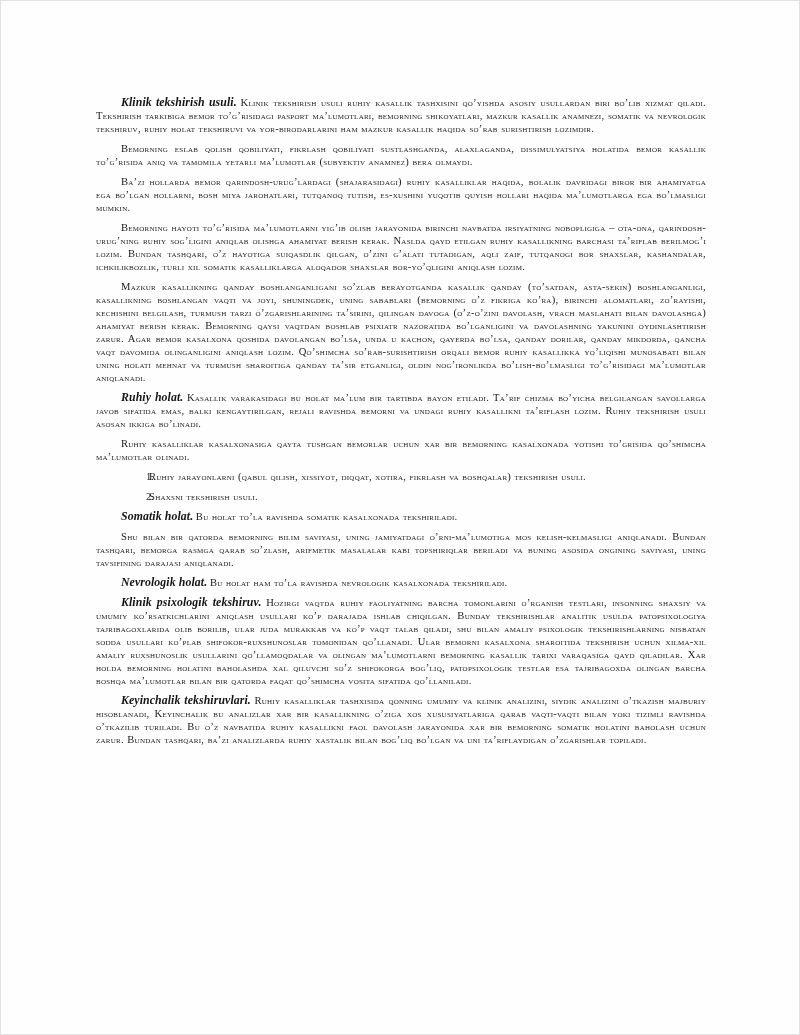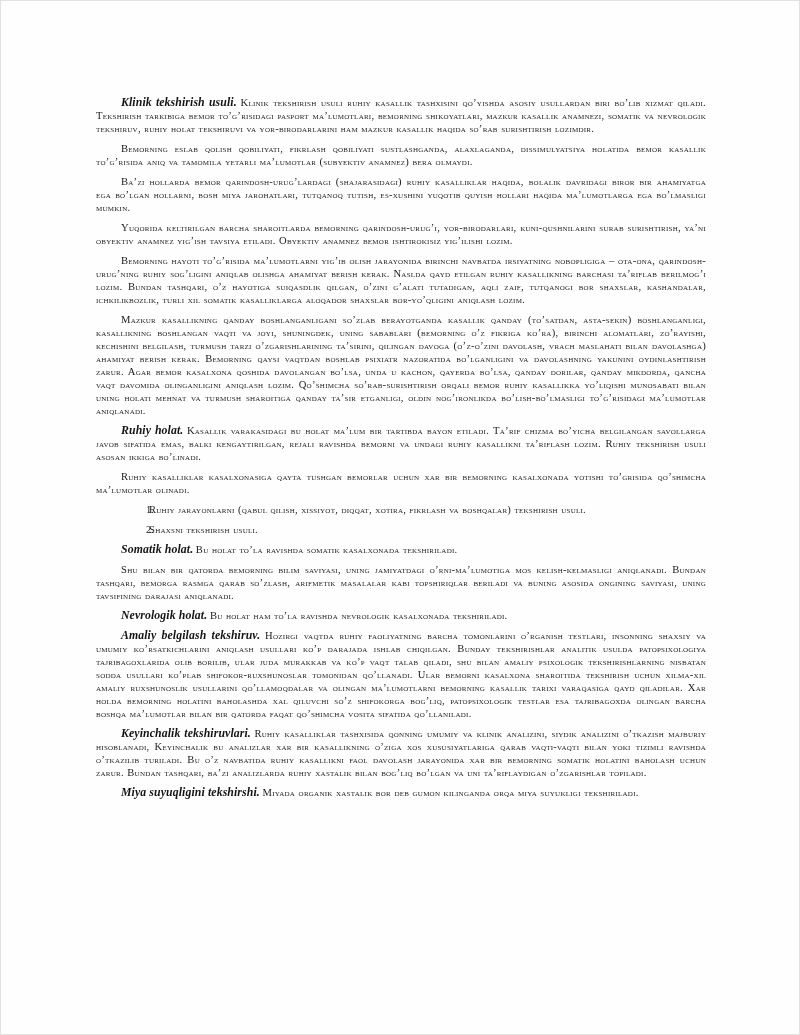--- a/index.html
+++ b/index.html
@@ -57,21 +57,20 @@
 <div class="sheet">
   <div class="text-block">
 
     <p class="para"><b class="lead">Klinik tekshirish usuli.</b>
       <span class="caps">Klinik tekshirish usuli ruhiy kasallik tashxisini qo’yishda asosiy usullardan biri bo’lib xizmat qiladi. Tekshirish tarkibiga bemor to’g’risidagi pasport ma’lumotlari, bemorning shikoyatlari, mazkur kasallik anamnezi, somatik va nevrologik tekshiruv, ruhiy holat tekshiruvi va yor-birodarlarini ham mazkur kasallik haqida so’rab surishtirish lozimdir.</span></p>
 
     <p class="para"><span class="caps">Bemorning eslab qolish qobiliyati, fikrlash qobiliyati sustlashganda, alaxlaganda, dissimulyatsiya holatida bemor kasallik to’g’risida aniq va tamomila yetarli ma’lumotlar (subyektiv anamnez) bera olmaydi.</span></p>
 
     <p class="para"><span class="caps">Ba’zi hollarda bemor qarindosh-urug’lardagi (shajarasidagi) ruhiy kasalliklar haqida, bolalik davridagi biror bir ahamiyatga ega bo’lgan hollarni, bosh miya jarohatlari, tutqanoq tutish, es-xushini yuqotib quyish hollari haqida ma’lumotlarga ega bo’lmasligi mumkin.</span></p>
 
-    <p class="para"><span class="caps">Yuqorida keltirilgan barcha sharoitlarda bemorning qarindosh-urug’i, yor-birodarlari, kuni-qushnilarini surab surishtirish, ya’ni obyektiv anamnez yig’ish tavsiya etiladi. Obyektiv anamnez bemor ishtirokisiz yig’ilishi lozim.</span></p>
 
     <p class="para"><span class="caps">Bemorning hayoti to’g’risida ma’lumotlarni yig’ib olish jarayonida birinchi navbatda irsiyatning nobopligiga – ota-ona, qarindosh-urug’ning ruhiy sog’ligini aniqlab olishga ahamiyat berish kerak. Naslda qayd etilgan ruhiy kasallikning barchasi ta’riflab berilmog’i lozim. Bundan tashqari, o’z hayotiga suiqasdlik qilgan, o’zini g’alati tutadigan, aqli zaif, tutqanogi bor shaxslar, kashandalar, ichkilikbozlik, turli xil somatik kasalliklarga aloqador shaxslar bor-yo’qligini aniqlash lozim.</span></p>
 
     <p class="para"><span class="caps">Mazkur kasallikning qanday boshlanganligani so’zlab berayotganda kasallik qanday (to’satdan, asta-sekin) boshlanganligi, kasallikning boshlangan vaqti va joyi, shuningdek, uning sabablari (bemorning o’z fikriga ko’ra), birinchi alomatlari, zo’rayishi, kechishini belgilash, turmush tarzi o’zgarishlarining ta’sirini, qilingan davoga (o’z-o’zini davolash, vrach maslahati bilan davolashga) ahamiyat berish kerak. Bemorning qaysi vaqtdan boshlab psixiatr nazoratida bo’lganligini va davolashning yakunini oydinlashtirish zarur. Agar bemor kasalxona qoshida davolangan bo’lsa, unda u kachon, qayerda bo’lsa, qanday dorilar, qanday mikdorda, qancha vaqt davomida olinganligini aniqlash lozim. Qo’shimcha so’rab-surishtirish orqali bemor ruhiy kasallikka yo’liqishi munosabati bilan uning holati mehnat va turmush sharoitiga qanday ta’sir etganligi, oldin nog’ironlikda bo’lish-bo’lmasligi to’g’risidagi ma’lumotlar aniqlanadi.</span></p>
 
     <p class="para"><b class="lead">Ruhiy holat.</b>
       <span class="caps">Kasallik varakasidagi bu holat ma’lum bir tartibda bayon etiladi. Ta’rif chizma bo’yicha belgilangan savollarga javob sifatida emas, balki kengaytirilgan, rejali ravishda bemorni va undagi ruhiy kasallikni ta’riflash lozim. Ruhiy tekshirish usuli asosan ikkiga bo’linadi.</span></p>
 
     <p class="para"><span class="caps">Ruhiy kasalliklar kasalxonasiga qayta tushgan bemorlar uchun xar bir bemorning kasalxonada yotishi to’grisida qo’shimcha ma’lumotlar olinadi.</span></p>
 
@@ -80,23 +79,21 @@
     <p class="para"><span class="num">2.</span><span class="caps">Shaxsni tekshirish usuli.</span></p>
 
     <p class="para"><b class="lead">Somatik holat.</b>
       <span class="caps">Bu holat to’la ravishda somatik kasalxonada tekshiriladi.</span></p>
 
     <p class="para"><span class="caps">Shu bilan bir qatorda bemorning bilim saviyasi, uning jamiyatdagi o’rni-ma’lumotiga mos kelish-kelmasligi aniqlanadi. Bundan tashqari, bemorga rasmga qarab so’zlash, arifmetik masalalar kabi topshiriqlar beriladi va buning asosida ongining saviyasi, uning tavsifining darajasi aniqlanadi.</span></p>
 
     <p class="para"><b class="lead">Nevrologik holat.</b>
       <span class="caps">Bu holat ham to’la ravishda nevrologik kasalxonada tekshiriladi.</span></p>
 
-    <p class="para"><b class="lead">Amaliy belgilash tekshiruv.</b>
+    <p class="para"><b class="lead">Klinik psixologik tekshiruv.</b>
       <span class="caps">Hozirgi vaqtda ruhiy faoliyatning barcha tomonlarini o’rganish testlari, insonning shaxsiy va umumiy ko’rsatkichlarini aniqlash usullari ko’p darajada ishlab chiqilgan. Bunday tekshirishlar analitik usulda patopsixologiya tajribagoxlarida olib borilib, ular juda murakkab va ko’p vaqt talab qiladi, shu bilan amaliy psixologik tekshirishlarning nisbatan sodda usullari ko’plab shifokor-ruxshunoslar tomonidan qo’llanadi. Ular bemorni kasalxona sharoitida tekshirish uchun xilma-xil amaliy ruxshunoslik usullarini qo’llamoqdalar va olingan ma’lumotlarni bemorning kasallik tarixi varaqasiga qayd qiladilar. Xar holda bemorning holatini baholashda xal qiluvchi so’z shifokorga bog’liq, patopsixologik testlar esa tajribagoxda olingan barcha boshqa ma’lumotlar bilan bir qatorda faqat qo’shimcha vosita sifatida qo’llaniladi.</span></p>
 
     <p class="para"><b class="lead">Keyinchalik tekshiruvlari.</b>
       <span class="caps">Ruhiy kasalliklar tashxisida qonning umumiy va klinik analizini, siydik analizini o’tkazish majburiy hisoblanadi, Keyinchalik bu analizlar xar bir kasallikning o’ziga xos xususiyatlariga qarab vaqti-vaqti bilan yoki tizimli ravishda o’tkazilib turiladi. Bu o’z navbatida ruhiy kasallikni faol davolash jarayonida xar bir bemorning somatik holatini baholash uchun zarur. Bundan tashqari, ba’zi analizlarda ruhiy xastalik bilan bog’liq bo’lgan va uni ta’riflaydigan o’zgarishlar topiladi.</span></p>
 
-    <p class="para"><b class="lead">Miya suyuqligini tekshirshi.</b>
-      <span class="caps">Miyada organik xastalik bor deb gumon kilinganda orqa miya suyukligi tekshiriladi.</span></p>
 
   </div>
 </div>
 
 </body></html>

